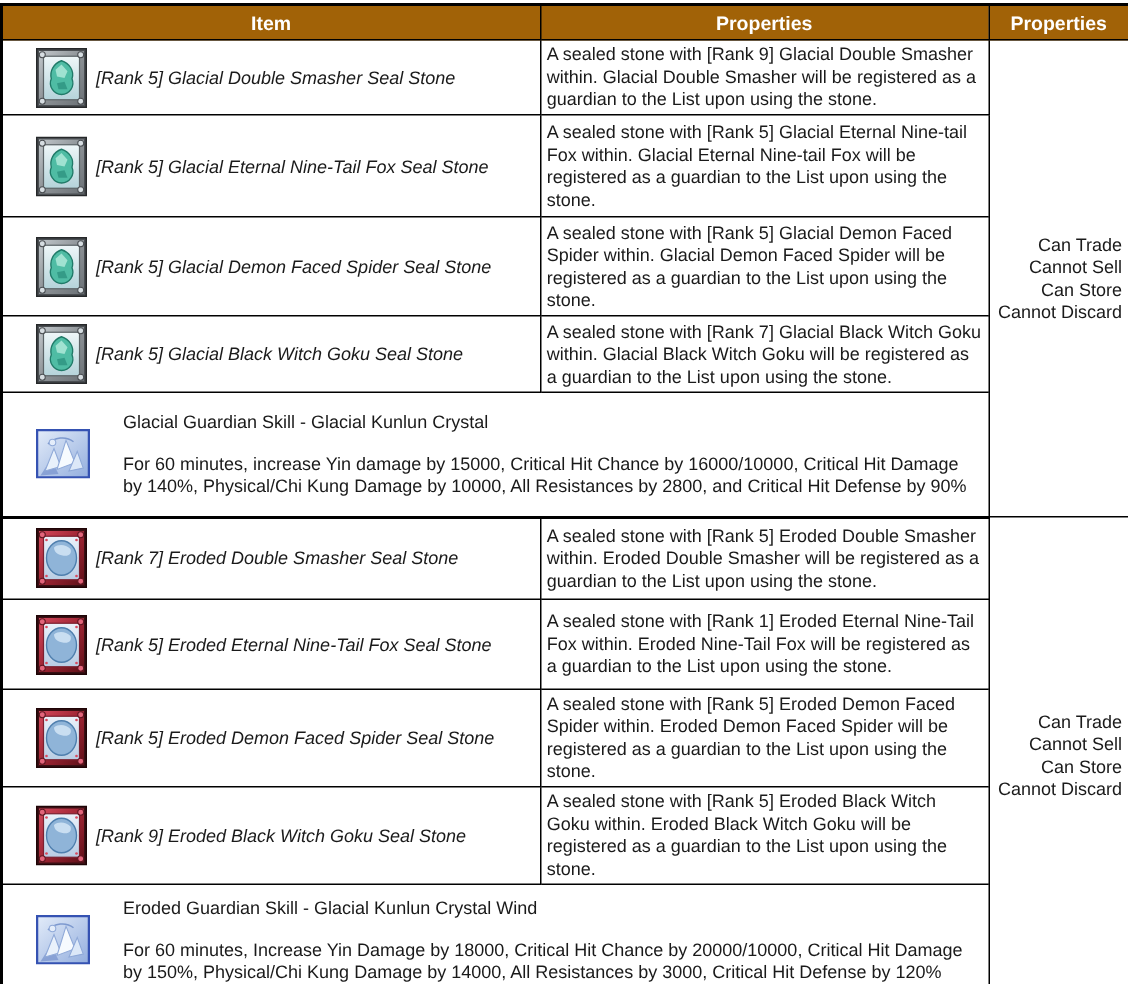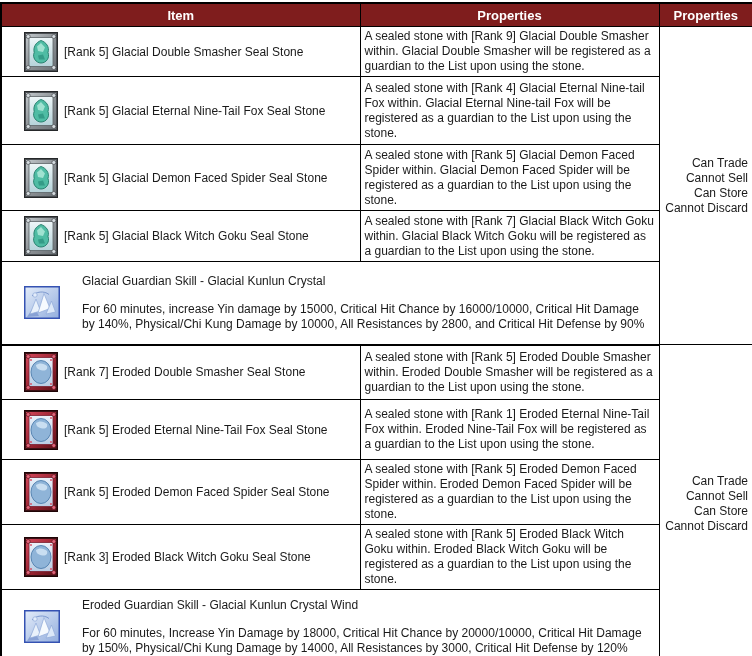--- a/index.html
+++ b/index.html
@@ -13,21 +13,21 @@
   table.itemtable {
     border-collapse:collapse;
     width:752px;
     table-layout:fixed;
     border:2px solid #000;
   }
   col.c-item  { width:359px; }
   col.c-desc  { width:299px; }
   col.c-props { width:94px;  }
   th {
-    background:#7f1d1d;
+    background:#a16207;
     color:#fff;
     font-weight:bold;
     font-size:13px;
     height:20px;
     padding:1px 4px;
     border:1px solid #000;
     text-align:center;
   }
   td {
     border:1px solid #000;
@@ -43,20 +43,21 @@
     padding:2px 4px;
     line-height:15px;
     vertical-align:middle;
     text-align:right;
   }
   .pline { display:block; }
   .item-flex {
     display:flex;
     align-items:center;
     padding:4px 4px 4px 22px;
+    font-style:italic;
   }
   .item-flex .iname { margin-left:6px; line-height:14px; }
   .icon { display:inline-flex; flex:0 0 auto; }
   .skill-flex {
     display:flex;
     align-items:center;
     padding:6px 8px 6px 22px;
   }
   .skill-text { margin-left:22px; line-height:15px; }
   .skill-title { margin-bottom:13px; }
@@ -179,21 +180,21 @@
       <td>
         <div class="item-flex">
           <span class="icon">
               <svg width="34" height="40">
                 <use href="#sym-seal-glacial"></use>
               </svg>
             </span>
           <span class="iname">[Rank 5] Glacial Eternal Nine-Tail Fox Seal Stone</span>
         </div>
       </td>
-      <td class="desc">A sealed stone with [Rank 4] Glacial Eternal Nine-tail Fox within. Glacial Eternal Nine-tail Fox will be registered as a guardian to the List upon using the stone.</td>
+      <td class="desc">A sealed stone with [Rank 5] Glacial Eternal Nine-tail Fox within. Glacial Eternal Nine-tail Fox will be registered as a guardian to the List upon using the stone.</td>
     </tr>
     <tr class="h-r3">
       <td>
         <div class="item-flex">
           <span class="icon">
               <svg width="34" height="40">
                 <use href="#sym-seal-glacial"></use>
               </svg>
             </span>
           <span class="iname">[Rank 5] Glacial Demon Faced Spider Seal Stone</span>
@@ -276,21 +277,21 @@
       <td class="desc">A sealed stone with [Rank 5] Eroded Demon Faced Spider within. Eroded Demon Faced Spider will be registered as a guardian to the List upon using the stone.</td>
     </tr>
     <tr class="h-r9">
       <td>
         <div class="item-flex">
           <span class="icon">
               <svg width="34" height="40">
                 <use href="#sym-seal-eroded"></use>
               </svg>
             </span>
-          <span class="iname">[Rank 3] Eroded Black Witch Goku Seal Stone</span>
+          <span class="iname">[Rank 9] Eroded Black Witch Goku Seal Stone</span>
         </div>
       </td>
       <td class="desc">A sealed stone with [Rank 5] Eroded Black Witch Goku within. Eroded Black Witch Goku will be registered as a guardian to the List upon using the stone.</td>
     </tr>
     <tr class="h-g2">
       <td colspan="2">
         <div class="skill-flex">
           <span class="icon">
               <svg width="36" height="33">
                 <use href="#sym-skill-crystal"></use>

